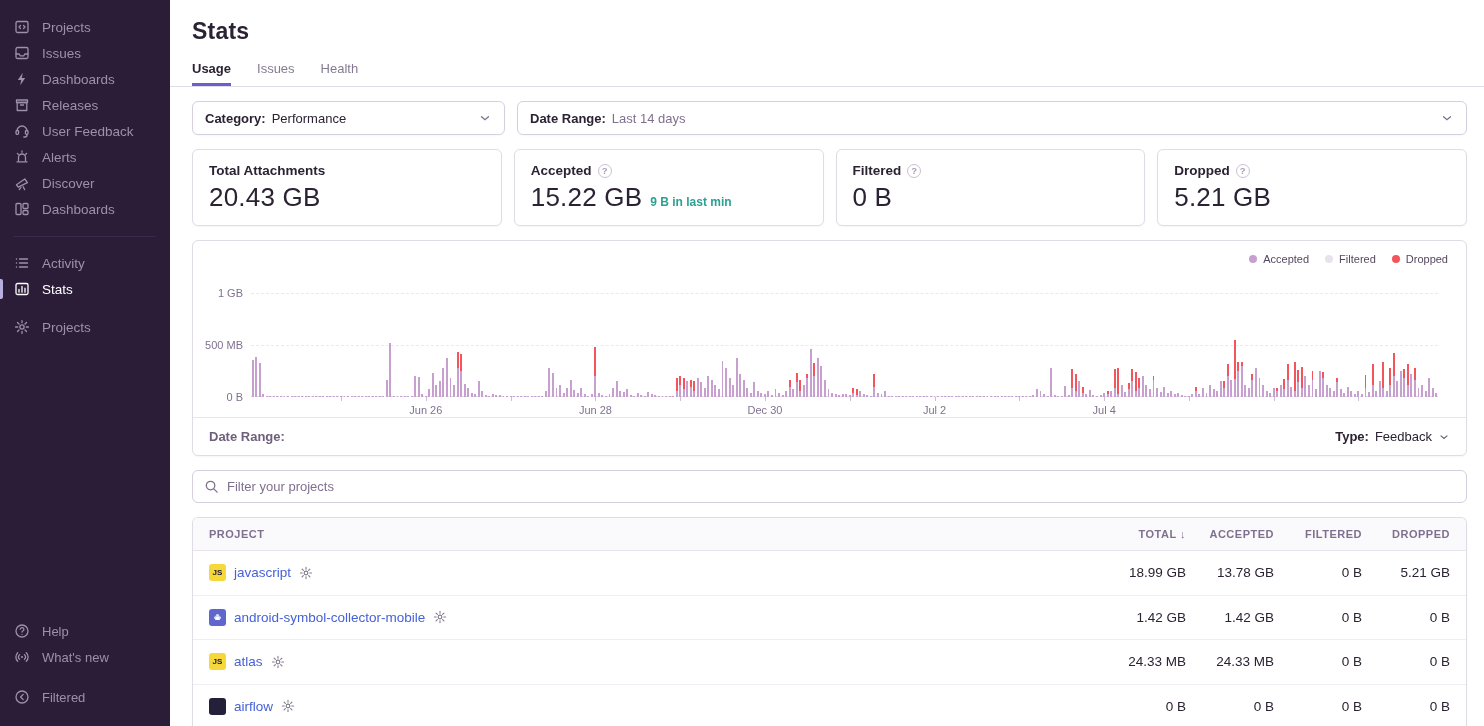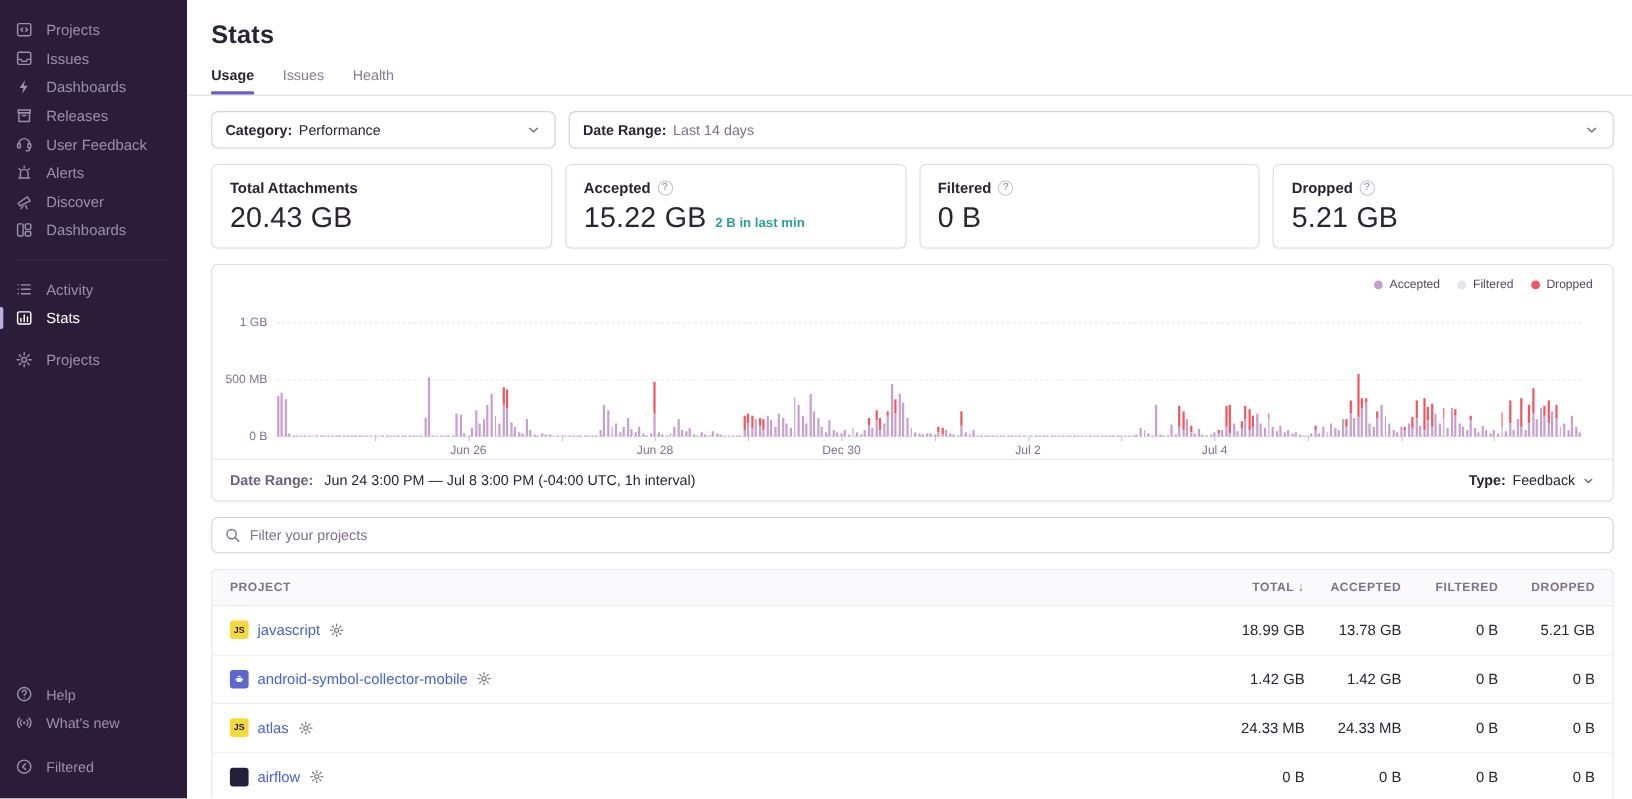--- a/index.html
+++ b/index.html
@@ -295,21 +295,21 @@
               <span class="card-value">20.43 GB</span>
             </div>
           </div>
           <div class="card">
             <div class="card-title">
               <span>Accepted</span>
               <span class="help-dot">?</span>
             </div>
             <div class="card-value-row">
               <span class="card-value">15.22 GB</span>
-              <span class="card-trend" style="color:#2ba193">2 B in last min</span>
+              <span class="card-trend" style="color:#2ba193">9 B in last min</span>
             </div>
           </div>
           <div class="card">
             <div class="card-title">
               <span>Filtered</span>
               <span class="help-dot">?</span>
             </div>
             <div class="card-value-row">
               <span class="card-value">0 B</span>
             </div>
@@ -1422,21 +1422,20 @@
               <div class="xtick" style="left:93.30%"></div>
               <div class="xlab" style="left:14.73%">Jun 26</div>
               <div class="xlab" style="left:29.02%">Jun 28</div>
               <div class="xlab" style="left:43.30%">Dec 30</div>
               <div class="xlab" style="left:57.59%">Jul 2</div>
               <div class="xlab" style="left:71.88%">Jul 4</div>
             </div>
         </div>
         <div class="chart-footer">
           <span class="cf-label">Date Range:</span>
-          <span class="cf-value">Jun 24 3:00 PM — Jul 8 3:00 PM (-04:00 UTC, 1h interval)</span>
           <span class="cf-type">
             <span class="lbl">Type:</span>
             <span>Feedback</span>
             <span class="chev">
               <svg width="12" height="12" viewBox="0 0 16 16" fill="none" stroke="currentColor" stroke-width="1.6" stroke-linecap="round">
                   <path d="M4 6.5 8 10l4-3.5"></path>
                 </svg>
             </span>
           </span>
         </div>

